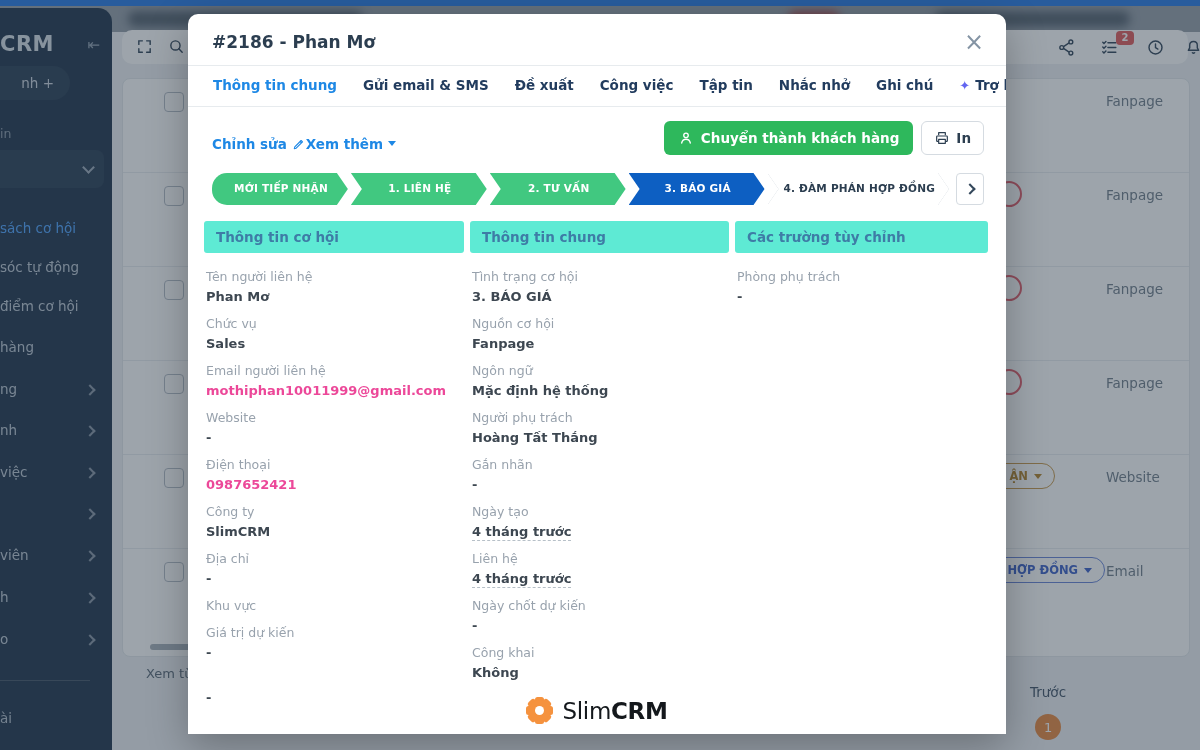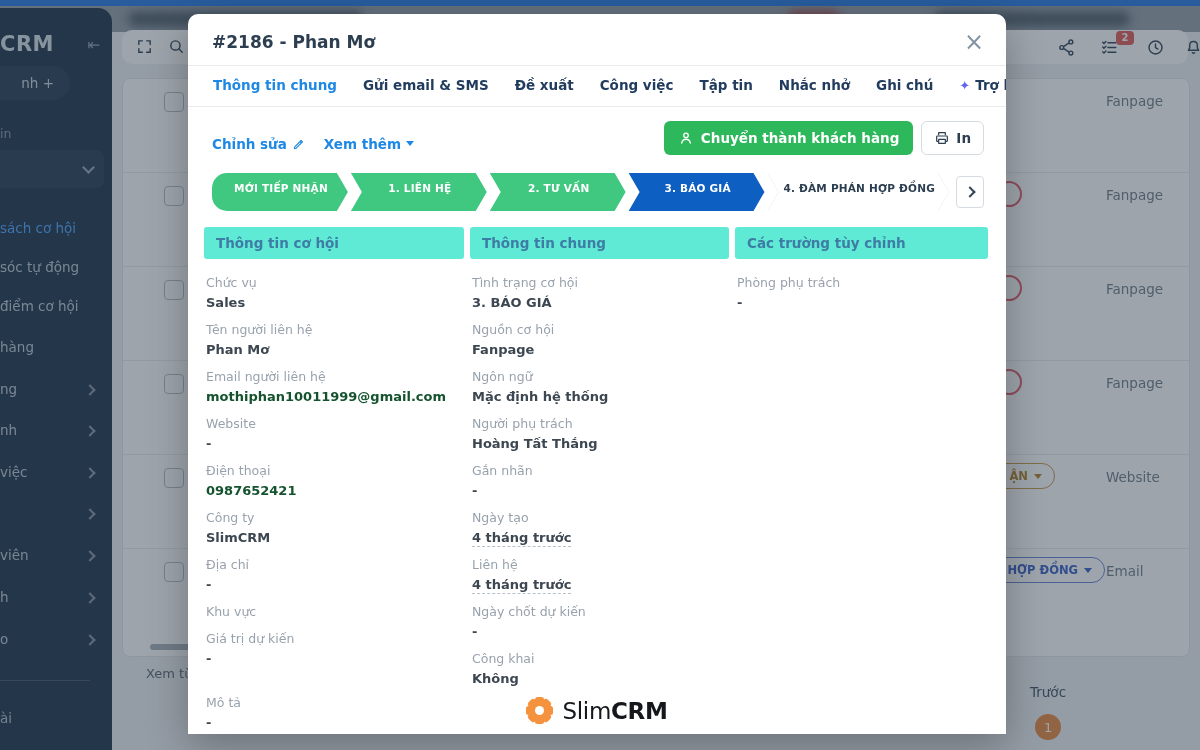--- a/index.html
+++ b/index.html
@@ -64,47 +64,47 @@
   #modal{position:absolute;left:188px;top:14px;width:818px;height:720px;background:#fff;z-index:10;
          border-radius:10px 10px 0 0;box-shadow:0 12px 40px rgba(0,0,0,.28);overflow:hidden;}
   .m-head{display:flex;align-items:center;justify-content:space-between;padding:18px 22px 13px 24px;border-bottom:1px solid #e7ebee;}
   .m-title{font-size:17px;font-weight:600;color:#2c3e50;}
   .m-close{font-size:24px;line-height:20px;color:#8494a4;cursor:pointer;}
   .m-tabs{display:flex;white-space:nowrap;overflow:hidden;padding:0 12px;border-bottom:1px solid #e7ebee;}
   .m-tab{padding:11px 13px 13px;font-size:13.5px;font-weight:600;color:#223c5e;cursor:pointer;display:flex;gap:5px;align-items:center;}
   .m-tab.active{color:#1e88e5;}
   .sparkle{color:#6366f1;font-size:13px;}
   .m-actions{display:flex;align-items:center;justify-content:space-between;padding:14px 22px 6px 24px;}
-  .links{display:flex;gap:18px;align-items:center;margin-top:11px;}
+  .links{display:flex;align-items:center;margin-top:11px;}
   .lnk{color:#1e88e5;font-size:13.5px;font-weight:600;display:flex;gap:5px;align-items:center;cursor:pointer;}
   .btn-green{display:flex;gap:7px;align-items:center;background:#2eb85c;color:#fff;border:none;border-radius:6px;
              padding:0 14px;height:34px;font-size:13.5px;font-weight:600;font-family:inherit;cursor:pointer;}
   .btn-print{display:flex;gap:6px;align-items:center;background:#fff;color:#2c3e50;border:1px solid #d5dbe1;border-radius:6px;
              padding:0 12px;height:34px;font-size:13.5px;font-weight:600;font-family:inherit;margin-left:8px;cursor:pointer;}
   .right-btns{display:flex;align-items:center;}
 
   .stepper{display:flex;gap:3px;align-items:center;margin:12px 22px 0 24px;}
   .step{flex:1;height:30px;display:flex;align-items:center;justify-content:center;font-size:10.5px;font-weight:700;
-        color:#fff;white-space:nowrap;overflow:hidden;padding:0 14px 8px 16px;letter-spacing:.2px;}
+        color:#fff;white-space:nowrap;overflow:hidden;padding:0 14px 2px 16px;letter-spacing:.2px;}
   .step.done{background:#41c880;clip-path:polygon(0 0,calc(100% - 11px) 0,100% 50%,calc(100% - 11px) 100%,0 100%,11px 50%);}
   .step.first{border-radius:15px 0 0 15px;clip-path:polygon(0 0,calc(100% - 11px) 0,100% 50%,calc(100% - 11px) 100%,0 100%);}
   .step.current{background:#0d5fc2;clip-path:polygon(0 0,calc(100% - 11px) 0,100% 50%,calc(100% - 11px) 100%,0 100%,11px 50%);}
   .stepwrap{flex:1;filter:drop-shadow(0 0 .7px #b9c3cc);display:flex;}
   .step.upcoming{background:#fff;color:#2c3e50;flex:1;
         clip-path:polygon(0 0,calc(100% - 11px) 0,100% 50%,calc(100% - 11px) 100%,0 100%,11px 50%);}
   .step-nav{width:26px;height:30px;border:1px solid #d5dbe1;border-radius:4px;background:#fff;display:flex;
             align-items:center;justify-content:center;color:#33475b;cursor:pointer;margin-left:4px;}
   .step-nav .chev{width:6px;height:6px;}
 
   .cols{display:grid;grid-template-columns:260px 259px 253px;column-gap:6px;padding:16px 16px 0 16px;}
   .secbar{background:#5eead4;border-radius:3px;padding:8px 12px;font-size:13.5px;font-weight:600;color:#3e7ca6;margin-bottom:16px;}
   .field{margin-bottom:11px;padding-left:2px;}
   .field .lbl{font-size:12.5px;color:#98a2ad;line-height:16px;margin-bottom:3px;}
   .field .val{font-size:13px;font-weight:700;color:#3d4751;line-height:17px;}
-  .field .val.link{color:#14532d;font-weight:600;}
+  .field .val.link{color:#ec4899;font-weight:600;}
   .field .val .dashed{border-bottom:1px dashed #b7c0c8;padding-bottom:1px;}
   .field.gap-top{margin-top:28px;}
 
   .m-footer{position:absolute;left:0;bottom:10px;width:100%;display:flex;align-items:center;justify-content:center;gap:9px;}
   .gear{position:relative;width:27px;height:27px;}
   .gear .tooth{position:absolute;left:50%;top:50%;width:9px;height:27px;margin:-13.5px 0 0 -4.5px;background:#f5923e;border-radius:2.5px;}
   .gear .core{position:absolute;inset:3px;background:#f5923e;border-radius:50%;}
   .gear .hole{position:absolute;inset:9px;background:#fff;border-radius:50%;}
   .logo-text{font-size:23px;color:#14181c;letter-spacing:-.3px;}
   .logo-text .slim{font-weight:500;}
@@ -313,28 +313,28 @@
     <div class="step-nav">
         <span class="chev right"></span>
       </div>
   </div>
 
   <div class="cols">
 
     <div>
       <div class="secbar">Thông tin cơ hội</div>
       <div class="field">
+        <div class="lbl">Tên người liên hệ</div>
+        <div class="val">Phan Mơ</div>
+      </div>
+      <div class="field">
         <div class="lbl">Chức vụ</div>
         <div class="val">Sales</div>
       </div>
       <div class="field">
-        <div class="lbl">Tên người liên hệ</div>
-        <div class="val">Phan Mơ</div>
-      </div>
-      <div class="field">
         <div class="lbl">Email người liên hệ</div>
         <div class="val link">mothiphan10011999@gmail.com</div>
       </div>
       <div class="field">
         <div class="lbl">Website</div>
         <div class="val">-</div>
       </div>
       <div class="field">
         <div class="lbl">Điện thoại</div>
         <div class="val link">0987652421</div>
@@ -348,21 +348,20 @@
         <div class="val">-</div>
       </div>
       <div class="field">
         <div class="lbl">Khu vực</div>
       </div>
       <div class="field">
         <div class="lbl">Giá trị dự kiến</div>
         <div class="val">-</div>
       </div>
       <div class="field gap-top">
-        <div class="lbl">Mô tả</div>
         <div class="val">-</div>
       </div>
     </div>
 
     <div>
       <div class="secbar">Thông tin chung</div>
       <div class="field">
         <div class="lbl">Tình trạng cơ hội</div>
         <div class="val">3. BÁO GIÁ</div>
       </div>

